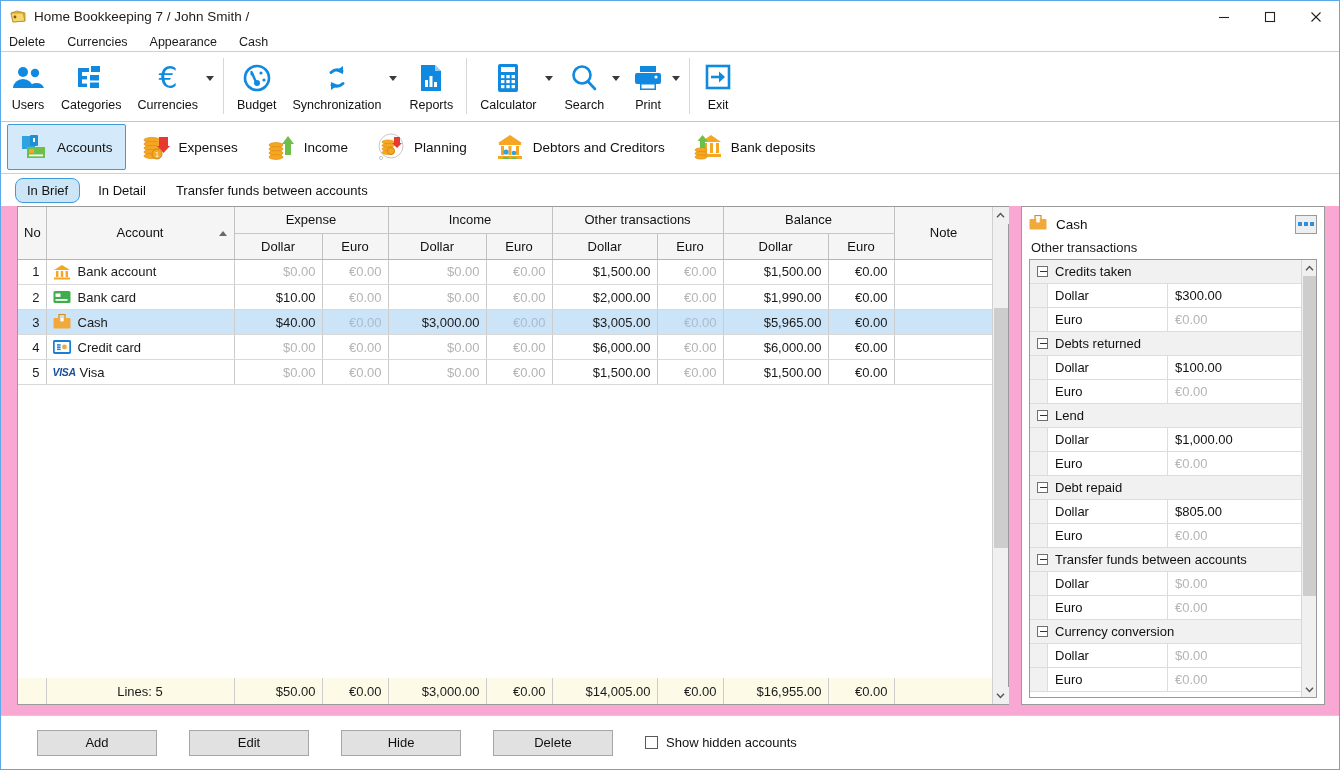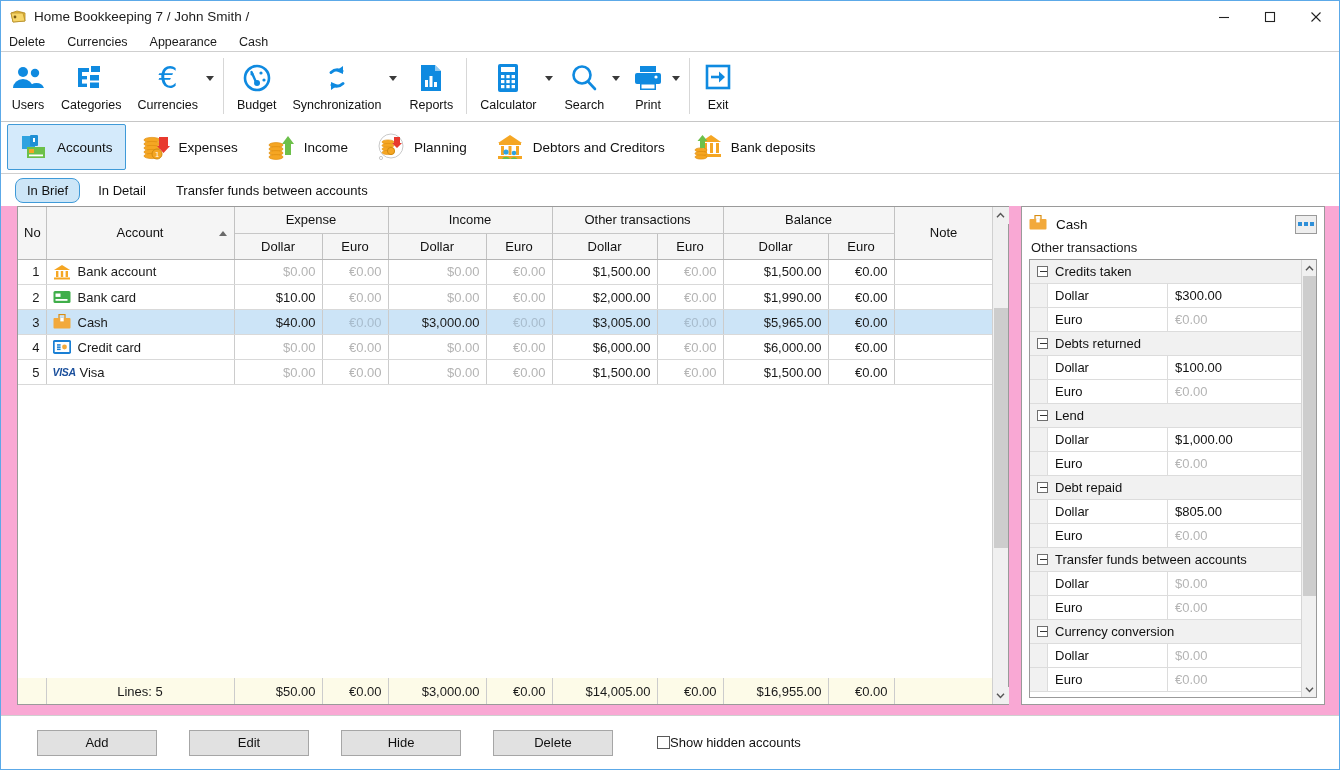--- a/index.html
+++ b/index.html
@@ -252,21 +252,21 @@
     border-top:1px solid #cfcfcf;
     margin-top:10px;
     background:#fff;
   }
   .btn {
     width:120px; height:26px;
     background:#e1e1e1; border:1px solid #a6a6a6;
     font-size:13px; color:#111;
     display:flex; align-items:center; justify-content:center;
   }
-  .chk { display:flex; align-items:center; margin-left:12px; }
+  .chk { display:flex; align-items:center; gap:8px; }
   .chkbox { width:13px; height:13px; border:1px solid #5a5a5a; background:#fff; flex:none; }
   .chk-label { font-size:13px; color:#111; }
 </style>
 </head>
 <body>
 
 <div class="window">
 
   <div class="titlebar">
     <span class="title-icon">

